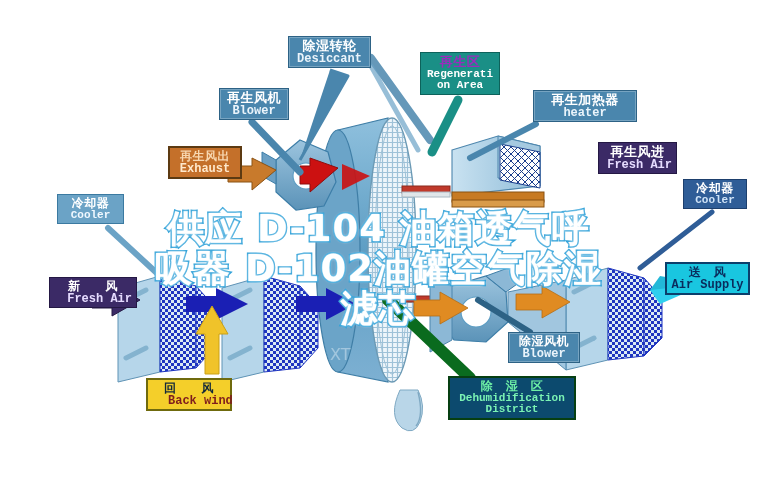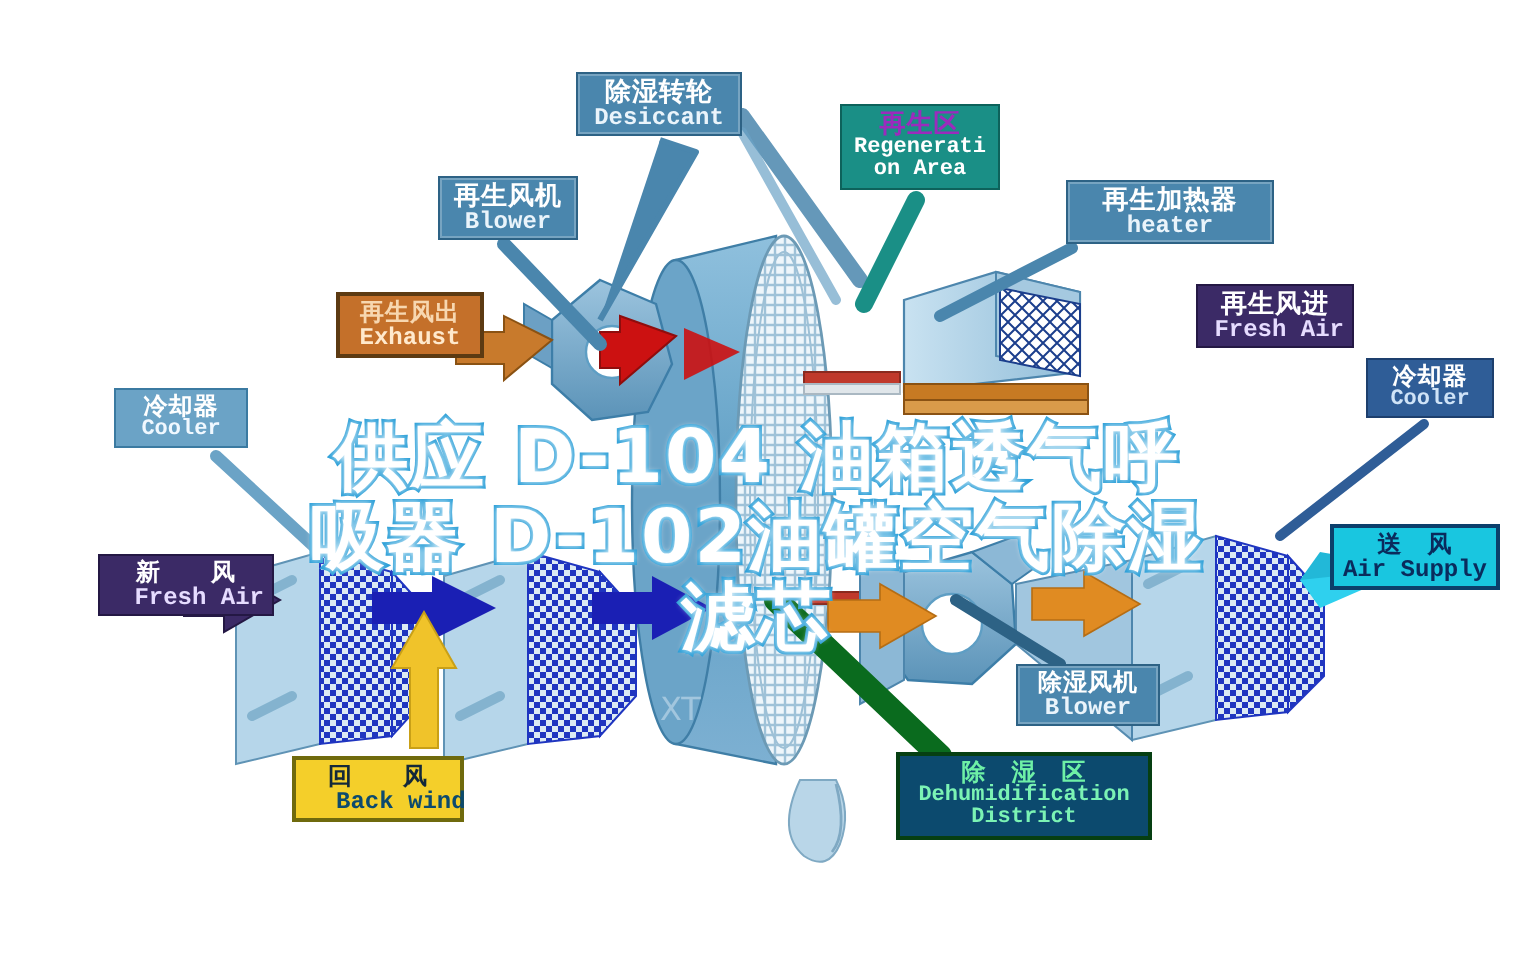--- a/index.html
+++ b/index.html
@@ -36,21 +36,21 @@
   .lbl.orange .en{color:#ffe9cc;}
 
   
   .lbl.purple{background:#3b2a66;border:1px solid #241844;}
   .lbl.purple .cn{color:#ffffff;}
   .lbl.purple .en{color:#e6dcff;text-align:right;}
 
   
   .lbl.yellow{background:#f4cf2a;border:2px solid #6f6a0d;}
   .lbl.yellow .cn{color:#13283a;}
-  .lbl.yellow .en{color:#0c4a6e;margin-left:16px;}
+  .lbl.yellow .en{color:#7f1d1d;margin-left:16px;}
 
   
   .lbl.teal{background:#1a8f86;border:1px solid #0d625b;}
   .lbl.teal .cn{color:#9b2bbd;}
   .lbl.teal .en{color:#ffffff;}
 
   
   .lbl.green{background:#0c4a6e;border:2px solid #063f12;}
   .lbl.green .cn{color:#6ef0a6;}
   .lbl.green .en{color:#7bf3b4;}

